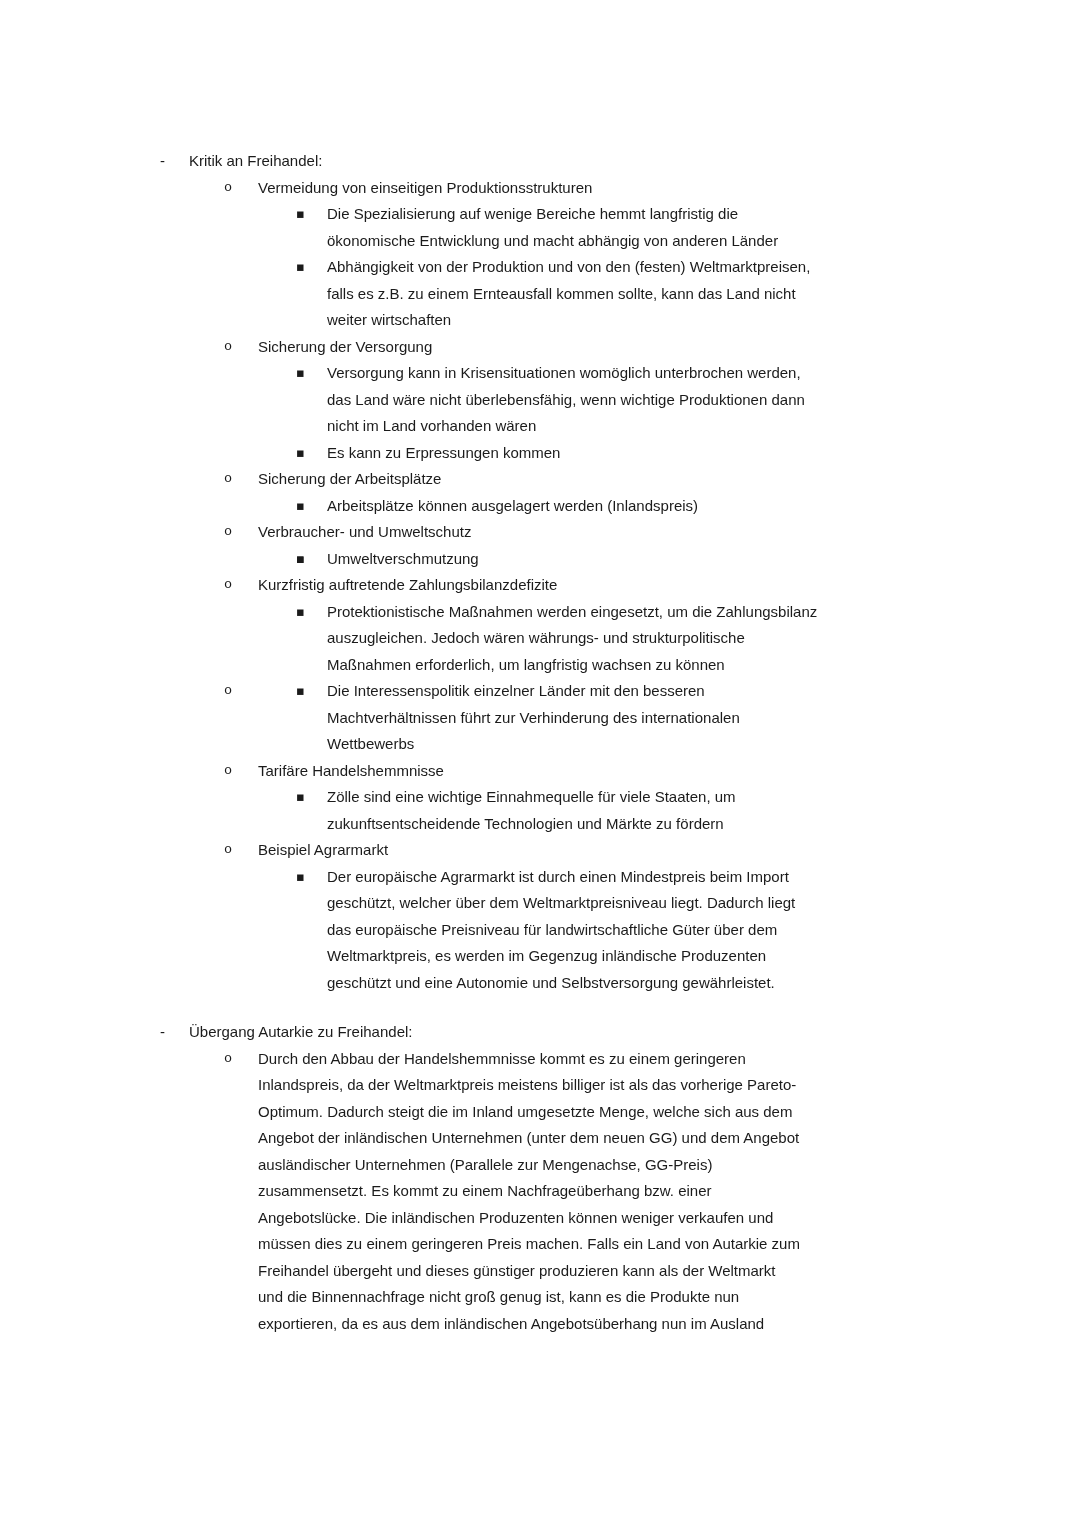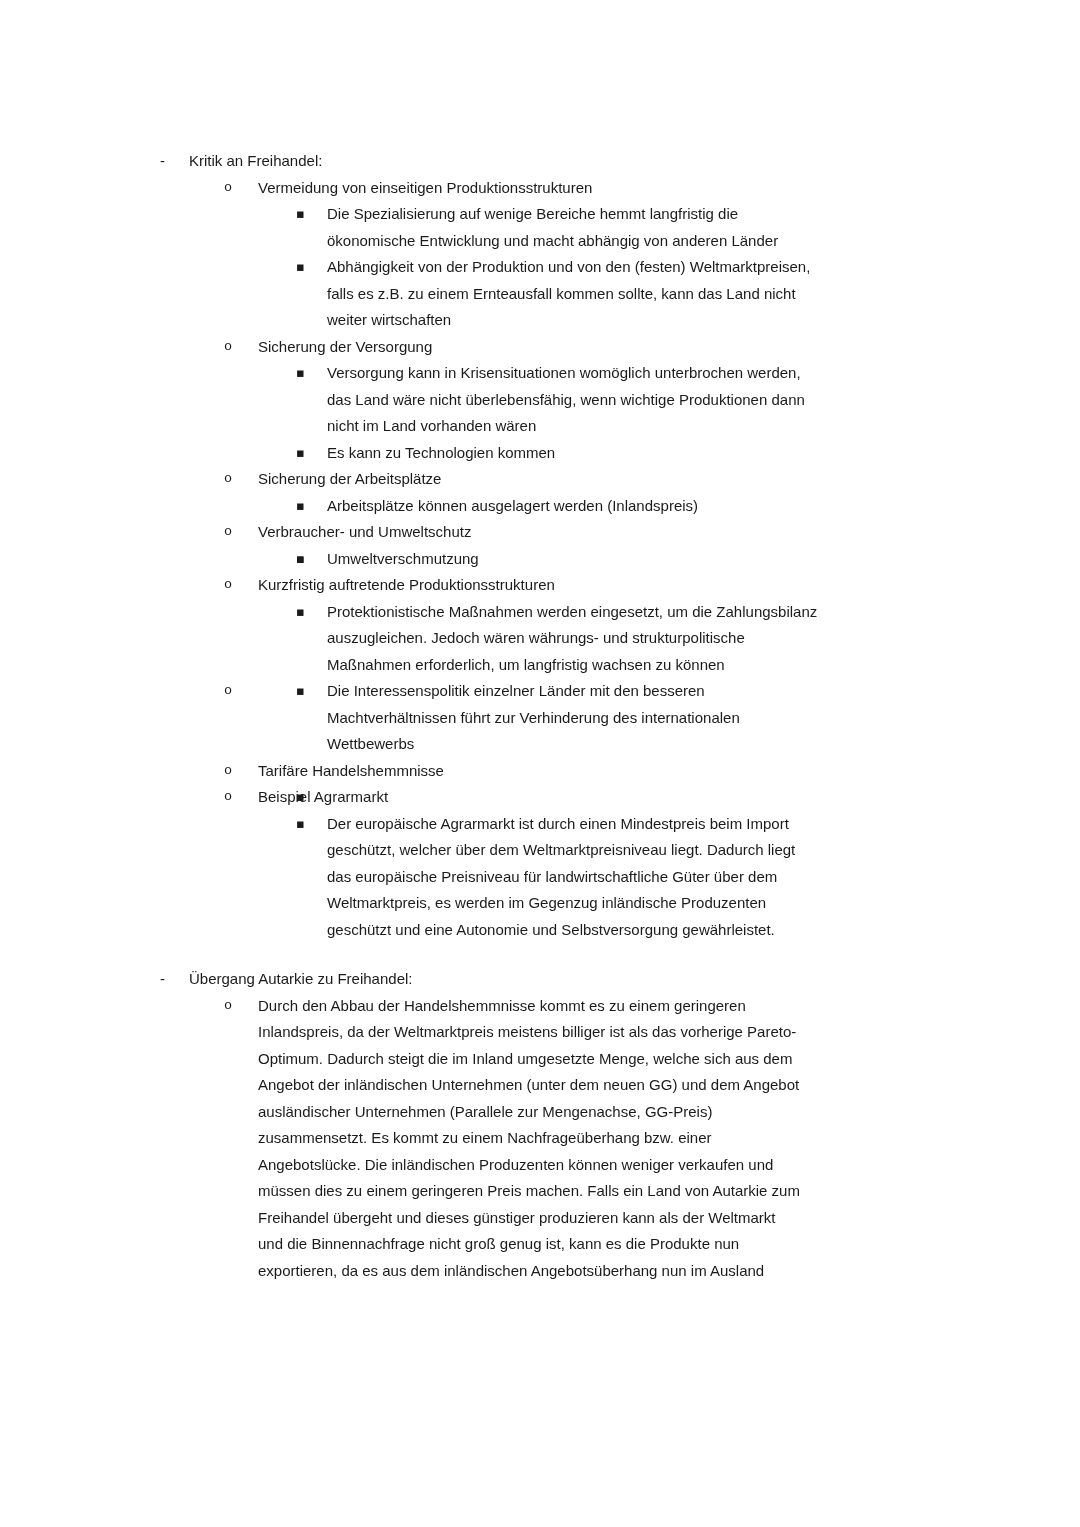--- a/index.html
+++ b/index.html
@@ -53,36 +53,37 @@
         <div class="row l2"><span class="marker mono">o</span><span class="txt">Vermeidung von einseitigen Produktionsstrukturen</span></div>
         <div class="row l3"><span class="marker sq">▪</span><span class="txt">Die Spezialisierung auf wenige Bereiche hemmt langfristig die
 ökonomische Entwicklung und macht abhängig von anderen Länder</span></div>
         <div class="row l3"><span class="marker sq">▪</span><span class="txt">Abhängigkeit von der Produktion und von den (festen) Weltmarktpreisen,
 falls es z.B. zu einem Ernteausfall kommen sollte, kann das Land nicht
 weiter wirtschaften</span></div>
         <div class="row l2"><span class="marker mono">o</span><span class="txt">Sicherung der Versorgung</span></div>
         <div class="row l3"><span class="marker sq">▪</span><span class="txt">Versorgung kann in Krisensituationen womöglich unterbrochen werden,
 das Land wäre nicht überlebensfähig, wenn wichtige Produktionen dann
 nicht im Land vorhanden wären</span></div>
-        <div class="row l3"><span class="marker sq">▪</span><span class="txt">Es kann zu Technologien kommen</span></div>
+        <div class="row l3"><span class="marker sq">▪</span><span class="txt">Es kann zu Erpressungen kommen</span></div>
         <div class="row l2"><span class="marker mono">o</span><span class="txt">Sicherung der Arbeitsplätze</span></div>
         <div class="row l3"><span class="marker sq">▪</span><span class="txt">Arbeitsplätze können ausgelagert werden (Inlandspreis)</span></div>
         <div class="row l2"><span class="marker mono">o</span><span class="txt">Verbraucher- und Umweltschutz</span></div>
         <div class="row l3"><span class="marker sq">▪</span></div>
         <div class="row l3"><span class="marker sq">▪</span><span class="txt">Umweltverschmutzung</span></div>
-        <div class="row l2"><span class="marker mono">o</span><span class="txt">Kurzfristig auftretende Produktionsstrukturen</span></div>
+        <div class="row l2"><span class="marker mono">o</span><span class="txt">Kurzfristig auftretende Zahlungsbilanzdefizite</span></div>
         <div class="row l3"><span class="marker sq">▪</span><span class="txt">Protektionistische Maßnahmen werden eingesetzt, um die Zahlungsbilanz
 auszugleichen. Jedoch wären währungs- und strukturpolitische
 Maßnahmen erforderlich, um langfristig wachsen zu können</span></div>
         <div class="row l2"><span class="marker mono">o</span></div>
         <div class="row l3"><span class="marker sq">▪</span><span class="txt">Die Interessenspolitik einzelner Länder mit den besseren
 Machtverhältnissen führt zur Verhinderung des internationalen
 Wettbewerbs</span></div>
         <div class="row l2"><span class="marker mono">o</span><span class="txt">Tarifäre Handelshemmnisse</span></div>
-        <div class="row l3"><span class="marker sq">▪</span></div>
+        <div class="row l3"><span class="marker sq">▪</span><span class="txt">Zölle sind eine wichtige Einnahmequelle für viele Staaten, um
+zukunftsentscheidende Technologien und Märkte zu fördern</span></div>
         <div class="row l2"><span class="marker mono">o</span><span class="txt">Beispiel Agrarmarkt</span></div>
         <div class="row l3"><span class="marker sq">▪</span><span class="txt">Der europäische Agrarmarkt ist durch einen Mindestpreis beim Import
 geschützt, welcher über dem Weltmarktpreisniveau liegt. Dadurch liegt
 das europäische Preisniveau für landwirtschaftliche Güter über dem
 Weltmarktpreis, es werden im Gegenzug inländische Produzenten
 geschützt und eine Autonomie und Selbstversorgung gewährleistet.</span></div>
       </div>
       <div class="bullet-section">
         <div class="row l1"><span class="marker">-</span><span class="txt">Übergang Autarkie zu Freihandel:</span></div>
         <div class="row l2"><span class="marker mono">o</span><span class="txt">Durch den Abbau der Handelshemmnisse kommt es zu einem geringeren

